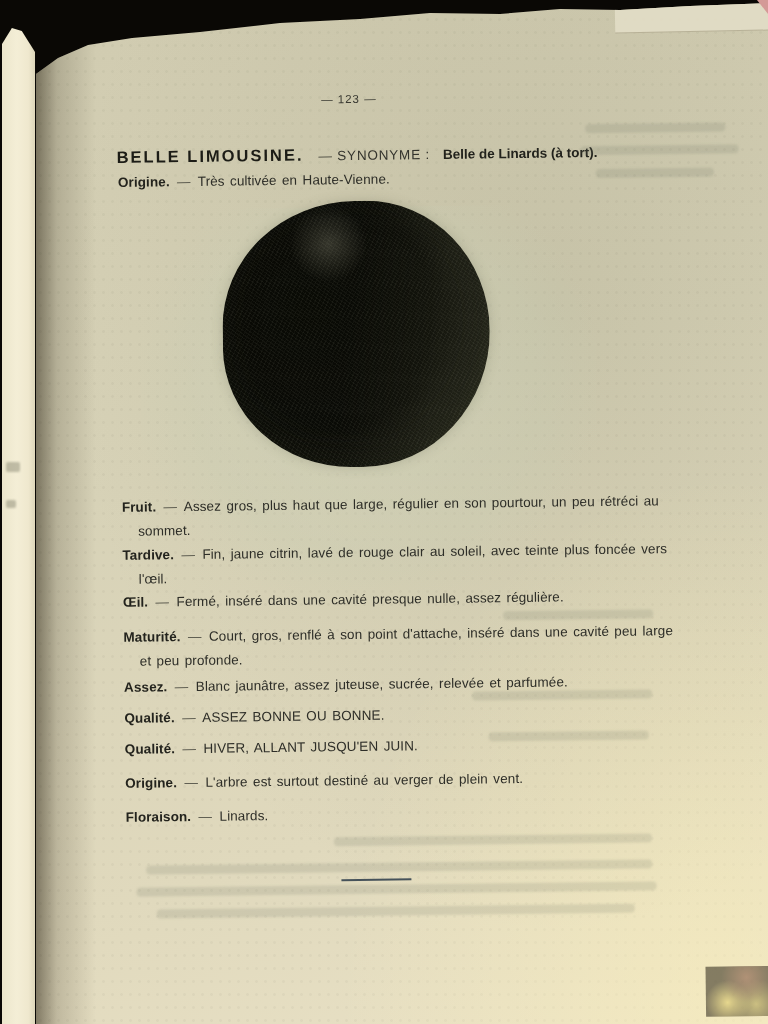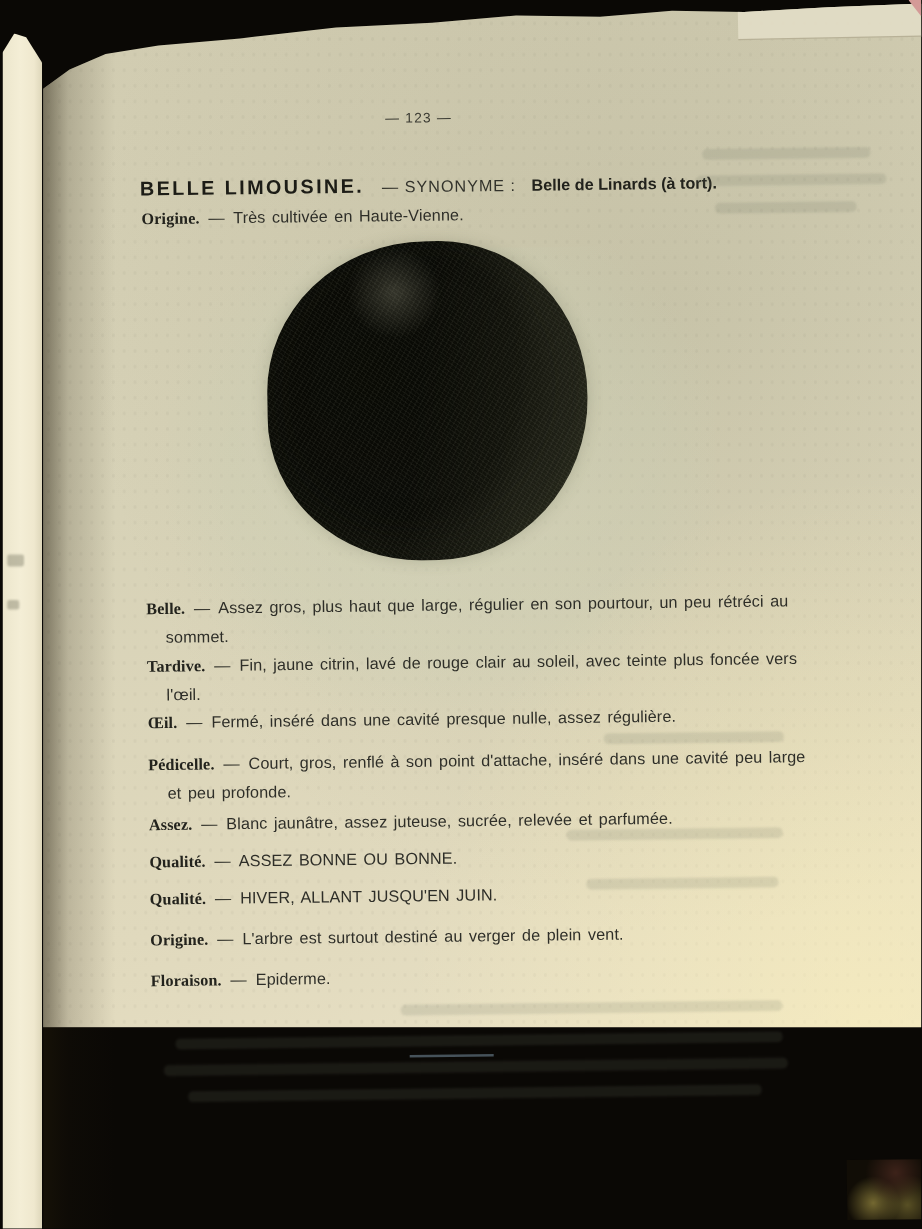--- a/index.html
+++ b/index.html
@@ -14,21 +14,21 @@
   
   .prev-page-edge{
     position:absolute;left:2px;top:0;width:33px;height:1024px;
     background:linear-gradient(to right,#ece6cc 0%,#f4eed6 45%,#efe8ce 80%,#ddd6ba 100%);
     clip-path:polygon(0 44px,30% 28px,60% 31px,100% 52px,100% 100%,0 100%);
   }
   .edge-smudge{position:absolute;background:rgba(95,95,75,0.35);filter:blur(1px);border-radius:2px;}
 
   
   .page{
-    position:absolute;left:0;top:0;width:768px;height:856px;
+    position:absolute;left:0;top:0;width:768px;height:1024px;
     background:
       radial-gradient(ellipse at 95% 100%, rgba(252,240,186,0.55), transparent 38%),
       radial-gradient(ellipse at 72% 30%, rgba(118,118,92,0.16), transparent 62%),
       radial-gradient(rgba(0,0,0,0.03) 1px, transparent 1.4px),
       linear-gradient(163deg,#d0cbb0 0%,#d7d2b7 42%,#e0d9bd 75%,#eae2c6 100%);
     background-size:auto,auto,9px 13px,auto;
     clip-path:polygon(36px 74px,58px 58px,88px 45px,132px 38px,200px 32px,280px 23px,360px 19px,430px 13px,500px 14px,560px 9px,620px 10px,690px 6px,768px 3px,768px 1024px,36px 1024px);
   }
   .gutter-shadow{
     position:absolute;left:36px;top:0;width:60px;height:1024px;
@@ -62,21 +62,21 @@
   }
   .t-main{font-size:16.5px;font-weight:bold;letter-spacing:2px;color:#1c1c16;}
   .t-syn-prefix{font-size:13.5px;letter-spacing:0.8px;color:#33332c;margin-left:6px;}
   .t-syn-value{font-size:13.5px;font-weight:bold;color:#22221c;margin-left:4px;}
 
   .entry{
     position:absolute;left:122px;width:548px;margin:0;
     font-size:13.5px;line-height:24px;letter-spacing:0.1px;word-spacing:1.5px;
     padding-left:16px;text-indent:-16px;
   }
-  .entry .lbl{font-weight:bold;color:#23231d;font-family:Liberation Serif, serif;}
+  .entry .lbl{font-weight:bold;color:#23231d;}
   .entry .sep{margin:0 2px;color:#3a3a32;}
 
   
   .figure-halo{
     position:absolute;left:142px;top:210px;width:456px;height:395px;
     background:radial-gradient(ellipse at 50% 45%,rgba(208,213,188,0.45) 0%,rgba(200,206,180,0.25) 55%,transparent 74%);
   }
   .apple{
     position:absolute;left:225px;top:204px;width:267px;height:266px;
     border-radius:52% 48% 50% 50% / 49% 51% 53% 47%;
@@ -138,39 +138,39 @@
       <p class="entry" style="top:171px">
         <b class="lbl">Origine.</b>
         <span class="sep">—</span>
         <span class="txt">Très cultivée en Haute-Vienne.</span>
       </p>
 
       <div class="figure-halo"></div>
       <div class="apple"></div>
 
       <p class="entry" style="top:496px">
-        <b class="lbl">Belle.</b>
+        <b class="lbl">Fruit.</b>
         <span class="sep">—</span>
         <span class="txt">Assez gros, plus haut que large, régulier en son pourtour, un peu rétréci au sommet.</span>
       </p>
 
       <p class="entry" style="top:544px">
         <b class="lbl">Tardive.</b>
         <span class="sep">—</span>
         <span class="txt">Fin, jaune citrin, lavé de rouge clair au soleil, avec teinte plus foncée vers l'œil.</span>
       </p>
 
       <p class="entry" style="top:591px">
         <b class="lbl">Œil.</b>
         <span class="sep">—</span>
         <span class="txt">Fermé, inséré dans une cavité presque nulle, assez régulière.</span>
       </p>
 
       <p class="entry" style="top:626px">
-        <b class="lbl">Pédicelle.</b>
+        <b class="lbl">Maturité.</b>
         <span class="sep">—</span>
         <span class="txt">Court, gros, renflé à son point d'attache, inséré dans une cavité peu large et peu profonde.</span>
       </p>
 
       <p class="entry" style="top:676px">
         <b class="lbl">Assez.</b>
         <span class="sep">—</span>
         <span class="txt">Blanc jaunâtre, assez juteuse, sucrée, relevée et parfumée.</span>
       </p>
 
@@ -188,21 +188,21 @@
 
       <p class="entry" style="top:772px">
         <b class="lbl">Origine.</b>
         <span class="sep">—</span>
         <span class="txt">L'arbre est surtout destiné au verger de plein vent.</span>
       </p>
 
       <p class="entry" style="top:806px">
         <b class="lbl">Floraison.</b>
         <span class="sep">—</span>
-        <span class="txt">Epiderme.</span>
+        <span class="txt">Linards.</span>
       </p>
 
       <div class="rule"></div>
 
       <div class="ghost" style="left:590px;top:130px;width:140px;"></div>
       <div class="ghost" style="left:585px;top:152px;width:158px;"></div>
       <div class="ghost" style="left:600px;top:175px;width:118px;"></div>
       <div class="ghost" style="left:502px;top:616px;width:150px;"></div>
       <div class="ghost" style="left:470px;top:696px;width:180px;"></div>
       <div class="ghost" style="left:486px;top:737px;width:160px;"></div>

